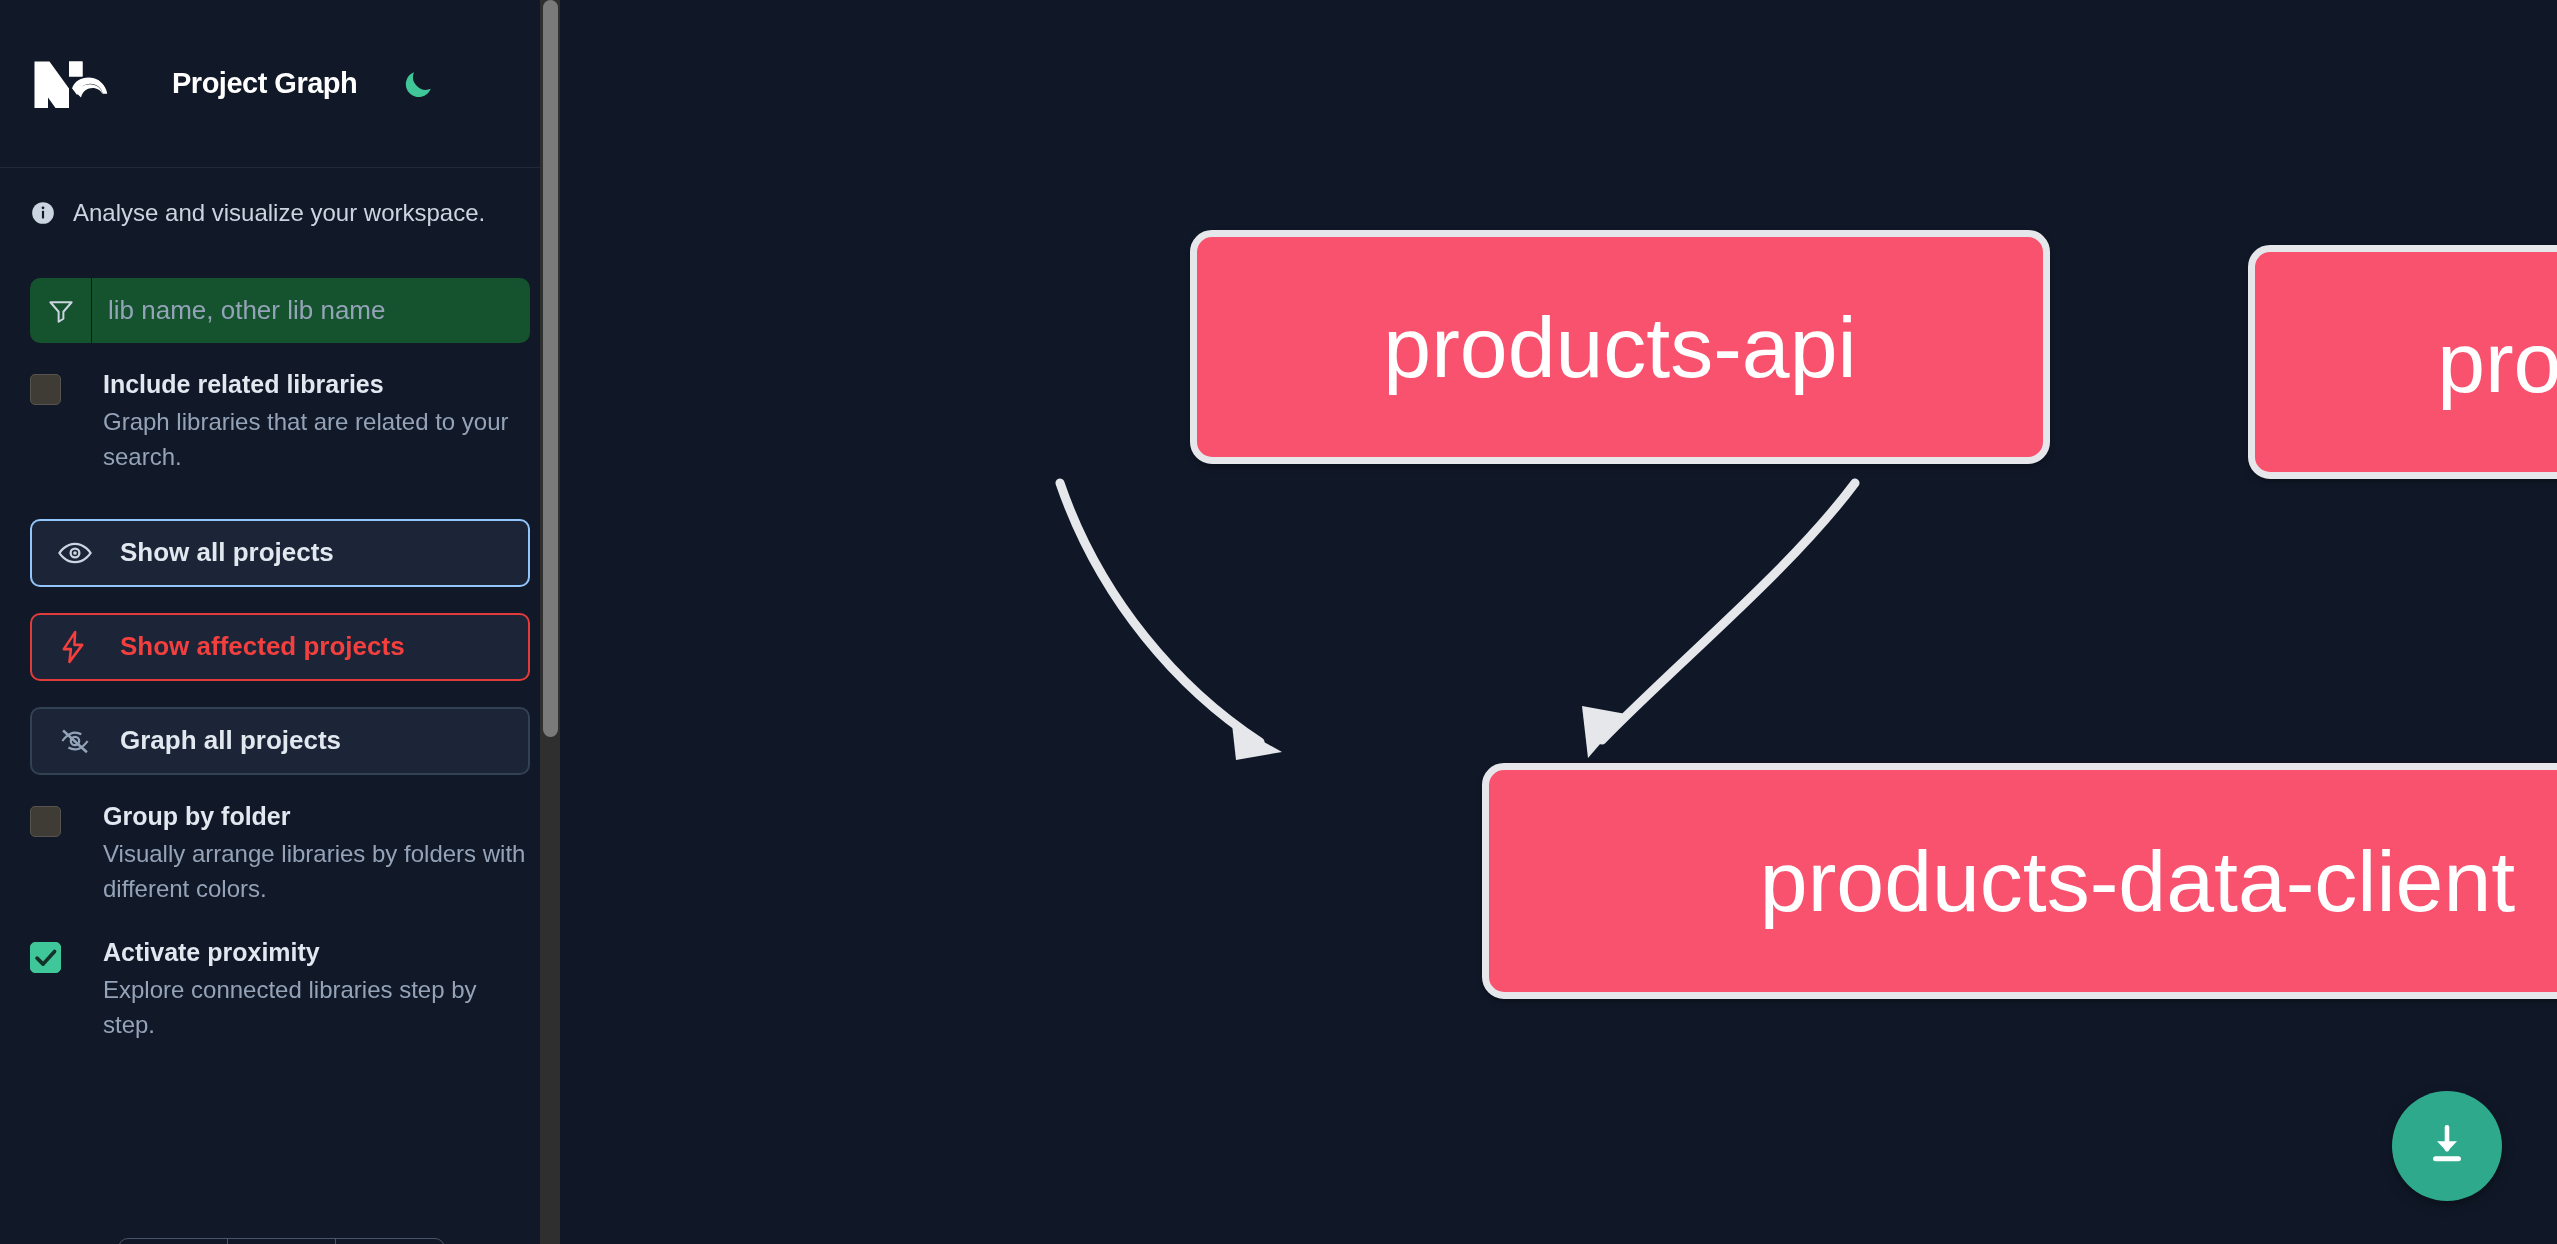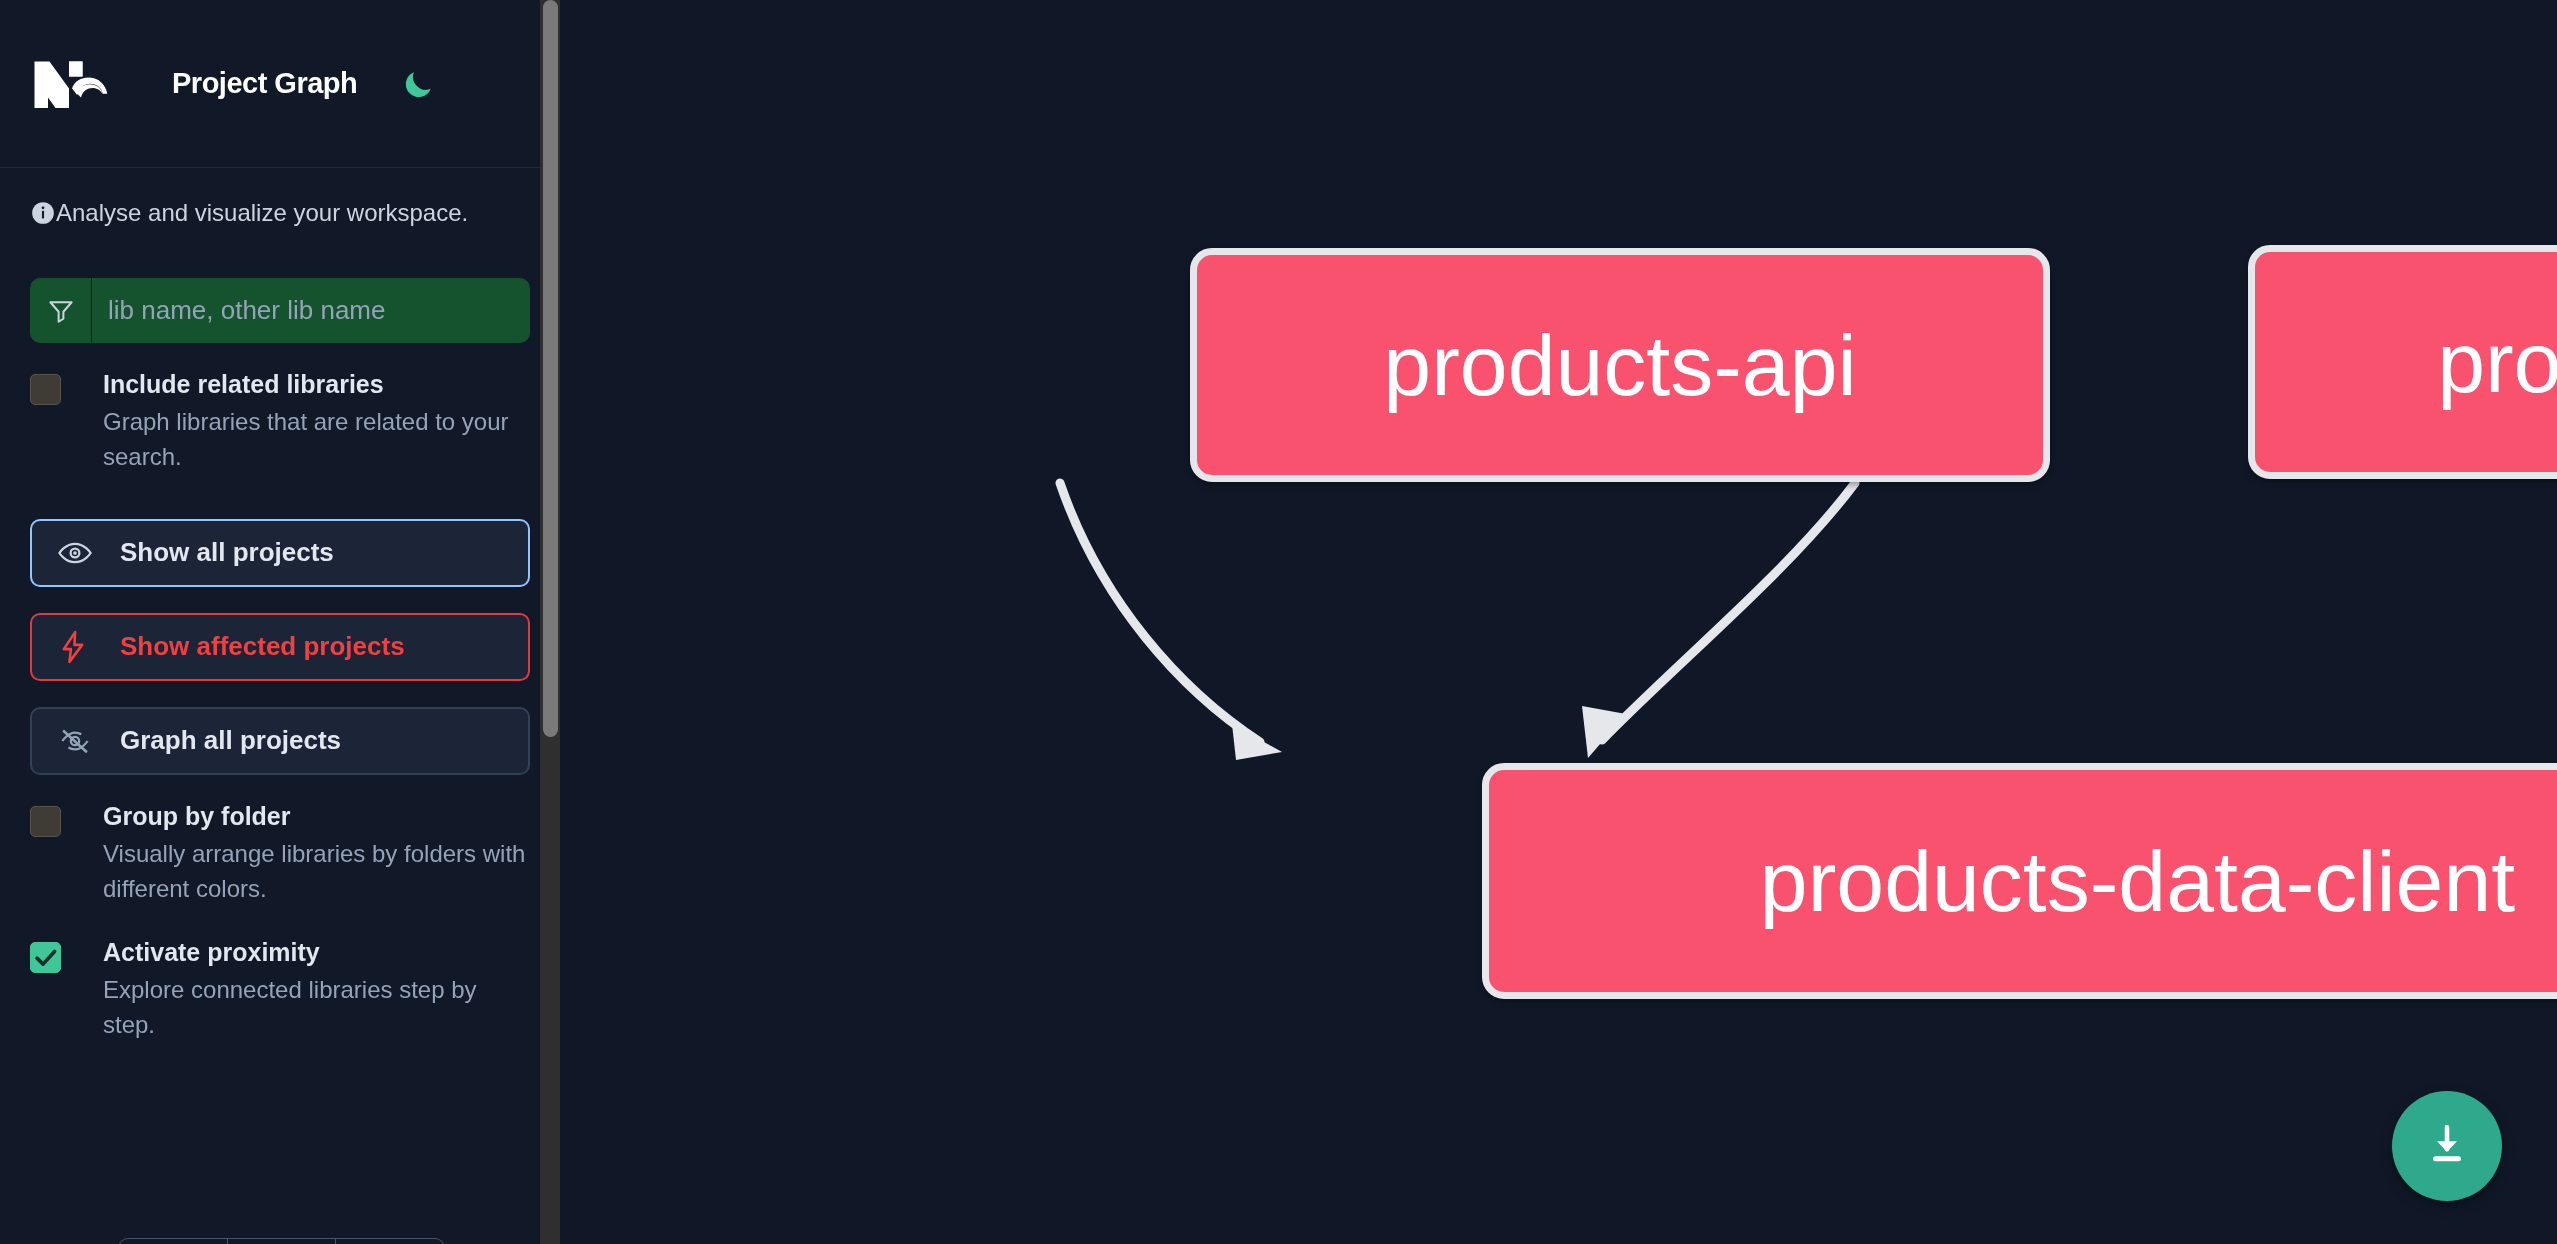--- a/index.html
+++ b/index.html
@@ -30,21 +30,21 @@
     font-size: 29px; font-weight: 700; color: #FFFFFF;
     margin-left: 52px; letter-spacing: -0.5px; white-space: nowrap;
   }
   .theme-toggle {
     margin-left: 40px; width: 42px; height: 42px;
     display: flex; align-items: center; justify-content: center;
     cursor: pointer;
   }
 
   .tagline {
-    display: flex; align-items: center; 
+    display: flex; align-items: center; gap: 17px;
     padding: 0 30px; height: 90px;
     color: #CBD5E1; font-size: 24px;
   }
   .info-icon { flex: 0 0 26px; width: 26px; height: 26px; }
 
   .search-wrap { padding: 0 30px; margin-top: 20px; }
   .search-box {
     display: flex; align-items: stretch;
     height: 65px;
     background: #14532d;
@@ -125,21 +125,21 @@
     border: 7px solid #E5E7EB;
     border-radius: 22px;
     display: flex; align-items: center; justify-content: center;
     color: #FFFFFF;
     font-weight: 400;
     font-family: "Liberation Sans", sans-serif;
     white-space: nowrap;
     box-shadow: 0 3px 6px rgba(0,0,0,.35);
     cursor: pointer;
   }
-  #node-products-api   { left: 630px; top: 248px; width: 860px; height: 234px; font-size: 86px; }
+  #node-products-api   { left: 630px; top: 230px; width: 860px; height: 234px; font-size: 86px; }
   #node-products-cli   { left: 1688px; top: 245px; width: 818px; height: 234px; font-size: 86px; }
   #node-products-data-client { left: 922px; top: 763px; width: 1311px; height: 236px; font-size: 86px; }
 
   .edges { position: absolute; inset: 0; pointer-events: none; }
 
   .dl-btn {
     position: absolute; right: 55px; bottom: 43px;
     width: 110px; height: 110px; border-radius: 50%;
     background: #2FA98B; border: 0;
     display: flex; align-items: center; justify-content: center;

